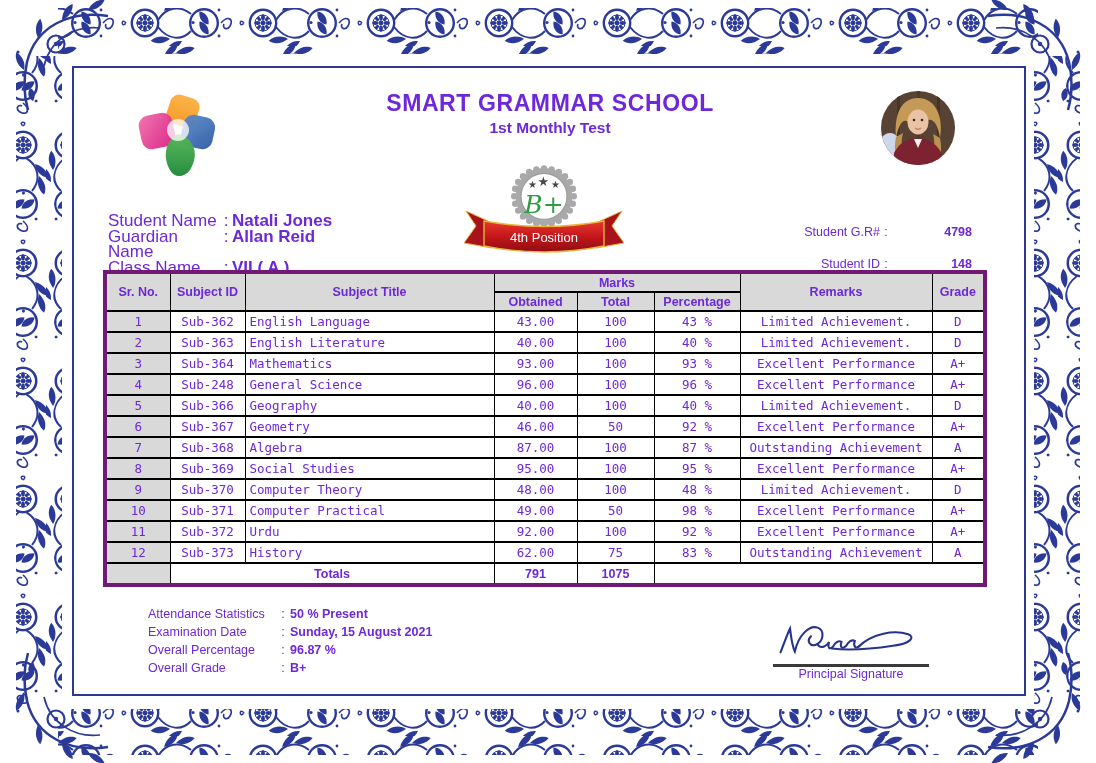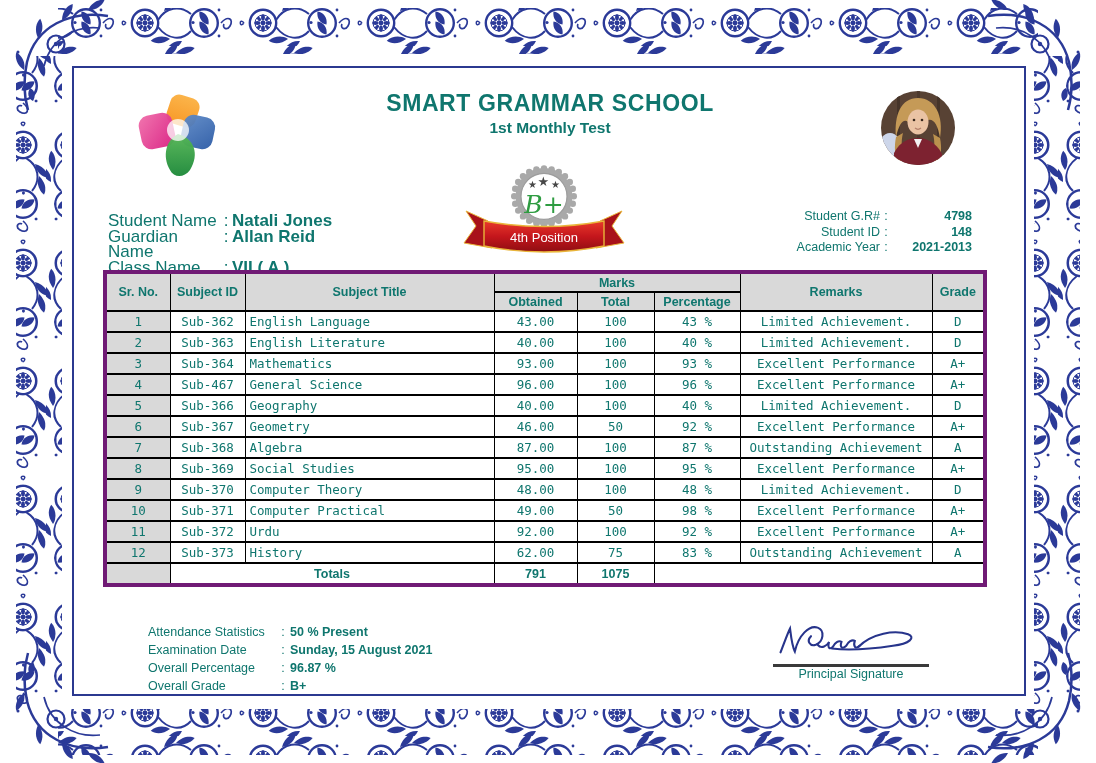--- a/index.html
+++ b/index.html
@@ -1,52 +1,52 @@
 <!DOCTYPE html>
 <html><head>
 <meta charset="utf-8">
 <style>
   html,body{margin:0;padding:0;background:#ffffff;}
   .sheet{position:relative;width:1096px;height:763px;background:#fff;overflow:hidden;
-         font-family:"Liberation Sans",sans-serif;color:#0f766e;}
+         font-family:"Liberation Sans",sans-serif;color:#6d28d9;}
   .abs{position:absolute;}
 
   
   .inner-frame{position:absolute;left:72px;top:66px;width:954px;height:630px;
                border:2.5px solid #2b3990;box-sizing:border-box;}
 
   
   .title-block{position:absolute;left:250px;width:600px;top:90px;text-align:center;}
   .school-name{font-size:23px;font-weight:bold;letter-spacing:.6px;margin:0;}
   .sheet-title,.test-title{font-size:15.5px;font-weight:bold;margin:2px 0 0 0;}
 
   
   .student-info{position:absolute;left:108px;top:213px;font-size:17px;line-height:15.5px;}
   .student-info .row{display:grid;grid-template-columns:112px 12px auto;}
   .reg-info{position:absolute;right:124px;top:209px;font-size:12.5px;line-height:15.5px;}
-  .reg-info .row{display:grid;grid-template-columns:118px 12px 80px;}
+  .reg-info .row{display:grid;grid-template-columns:118px 12px 80px;margin-top:16px;}
   .reg-info .lbl,.reg-info .val{text-align:right;}
   .colon{text-align:center;}
   .val{font-weight:bold;}
 
   
   .marks-table{position:absolute;left:103px;top:270px;}
   table{border-collapse:collapse;table-layout:fixed;width:880px;border:4px solid #701a75;}
   th{background:#d9d9d9;font:bold 12.5px "Liberation Sans",sans-serif;
      border:1px solid #000;border-top:2px solid #000;border-bottom:2px solid #000;
      height:15px;padding:1px 2px;}
   td{border:1px solid #000;border-top:2px solid #000;border-bottom:2px solid #000;
      font:12.5px "DejaVu Sans Mono",monospace;height:19px;padding:0 4px;
      text-align:center;white-space:nowrap;overflow:hidden;}
   td.l{text-align:left;}
   td.sr{background:#d9d9d9;}
   td.bold-sans{font-family:"Liberation Sans",sans-serif;font-weight:bold;}
 
   
-  .summary{position:absolute;left:148px;top:623px;font-size:12.5px;line-height:18px;}
+  .summary{position:absolute;left:148px;top:605px;font-size:12.5px;line-height:18px;}
   .summary .row{display:grid;grid-template-columns:128px 14px auto;}
 
   
   .signature{position:absolute;left:770px;top:620px;width:162px;text-align:center;}
   .sig-line{width:156px;height:2.5px;background:#3a3a3a;margin:0 auto;}
   .sig-caption{font-size:12.5px;margin-top:0;}
 
   .photo-wrap{position:absolute;left:881px;top:91px;width:74px;height:74px;border-radius:50%;overflow:hidden;}
 </style>
 </head>
@@ -318,21 +318,21 @@
             <td>Sub-364</td>
             <td class="l">Mathematics</td>
             <td>93.00</td>
             <td>100</td>
             <td>93 %</td>
             <td>Excellent Performance</td>
             <td>A+</td>
           </tr>
           <tr>
             <td class="sr">4</td>
-            <td>Sub-467</td>
+            <td>Sub-248</td>
             <td class="l">General Science</td>
             <td>96.00</td>
             <td>100</td>
             <td>96 %</td>
             <td>Excellent Performance</td>
             <td>A+</td>
           </tr>
           <tr>
             <td class="sr">5</td>
             <td>Sub-366</td>

